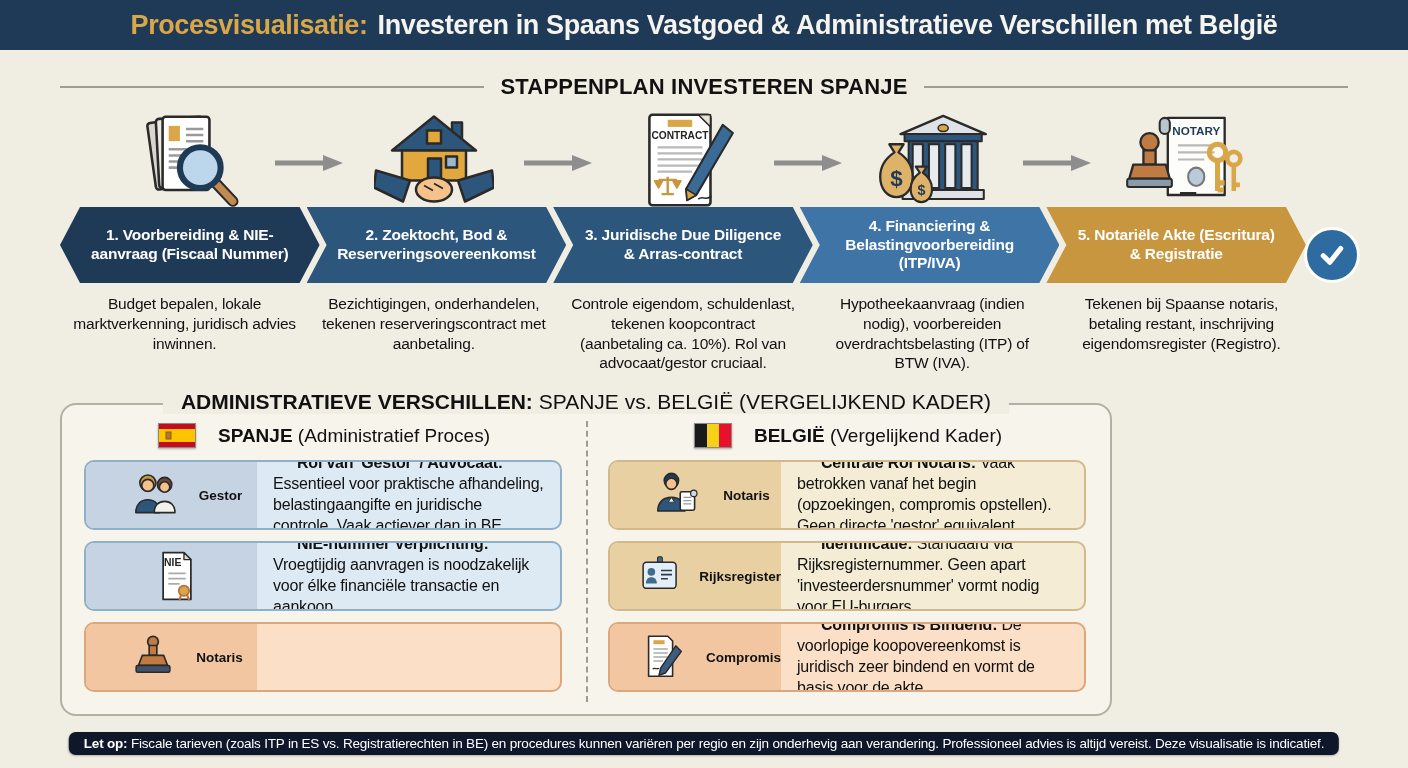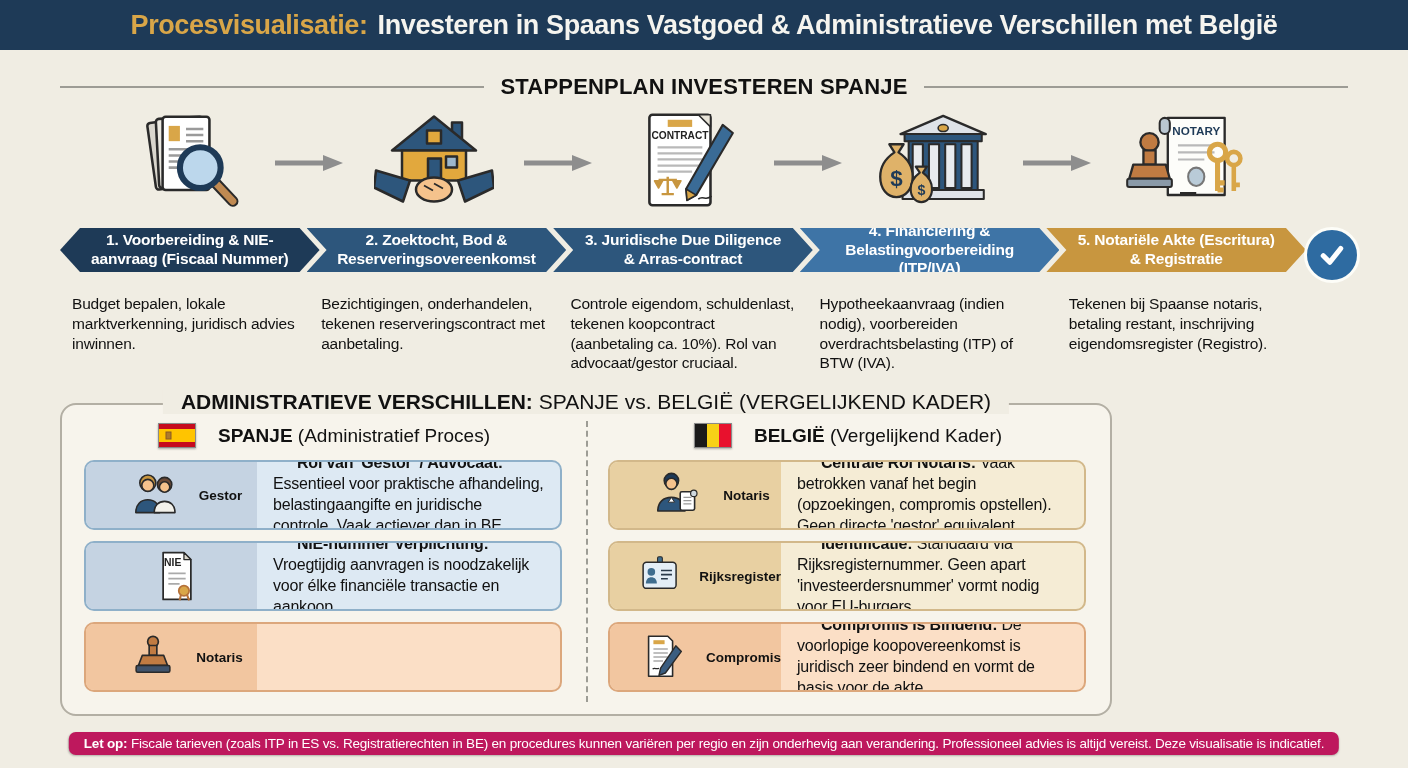--- a/index.html
+++ b/index.html
@@ -19,34 +19,34 @@
 
   
   .icons-row{position:absolute;top:102px;left:60px;width:1246px;height:116px;
              display:grid;grid-template-columns:repeat(5,1fr);}
   .icon-cell{display:flex;align-items:center;justify-content:center;}
   .flow-arrow{position:absolute;top:52px;}
   .fa1{left:calc(20% - 36px);} .fa2{left:calc(40% - 36px);}
   .fa3{left:calc(60% - 36px);} .fa4{left:calc(80% - 36px);}
 
   
-  .banners{position:absolute;top:228px;left:60px;width:1246px;height:44px;display:flex;}
+  .banners{position:absolute;top:207px;left:60px;width:1246px;height:76px;display:flex;}
   .banner{flex:1;display:flex;align-items:center;justify-content:center;padding:0 28px;
           color:#fff;font-weight:bold;font-size:15.5px;line-height:1.22;text-align:center;
           letter-spacing:-0.2px;box-sizing:border-box;}
   .b-first{clip-path:polygon(20px 0,calc(100% - 20px) 0,100% 50%,calc(100% - 20px) 100%,20px 100%,0 50%);}
   .b-rest{clip-path:polygon(0 0,calc(100% - 20px) 0,100% 50%,calc(100% - 20px) 100%,0 100%,20px 50%);
           margin-left:-13px;}
   .c1{background:#1e3a57;} .c2,.c3{background:#2d567c;} .c4{background:#3e74a6;} .c5{background:#c8963f;}
   .check-badge{position:absolute;top:227px;right:48px;width:50px;height:50px;border-radius:50%;
                background:#2e6ba1;border:3px solid #fdfdf8;display:flex;align-items:center;justify-content:center;}
 
   
   .descs{position:absolute;top:294px;left:60px;width:1246px;display:grid;grid-template-columns:repeat(5,1fr);}
-  .desc{padding:0 12px;text-align:left;font-size:15.5px;line-height:1.28;letter-spacing:-0.2px;}
+  .desc{padding:0 12px;text-align:center;font-size:15.5px;line-height:1.28;letter-spacing:-0.2px;}
 
   
   .compare{position:absolute;top:403px;left:60px;width:1052px;height:313px;box-sizing:border-box;
            border:2px solid #b3afa4;border-radius:16px;background:#f7f4ec;}
   .compare-title{position:absolute;top:-15px;left:50%;transform:translateX(-50%);background:#f0ede3;
                  padding:0 18px;white-space:nowrap;font-size:21px;}
   .compare-title .bold{font-weight:800;}
   .divider{position:absolute;left:50%;top:16px;bottom:12px;border-left:2px dashed #9d9c95;}
   .col{position:absolute;top:0;width:50%;height:100%;box-sizing:border-box;}
   .col-left{left:0;} .col-right{left:50%;}
@@ -61,21 +61,21 @@
             justify-content:center;gap:19px;padding-left:29px;}
   .row-label{font-size:13.5px;font-weight:800;}
   .row-body{flex:1;display:flex;align-items:center;padding:4px 16px;font-size:16px;
             line-height:1.3;letter-spacing:-0.2px;}
   .row-body .bold{font-weight:800;margin-left:24px;}
   .t-blue{border-color:#8fb0c9;background:#dde9f3;}  .t-blue .row-icon{background:#c5d3e2;}
   .t-tan{border-color:#d2b88a;background:#f5ecd5;}   .t-tan .row-icon{background:#e8d0a2;}
   .t-peach{border-color:#dca77c;background:#fbdfc6;} .t-peach .row-icon{background:#f2c6a0;}
 
   
-  .footer-bar{position:absolute;top:732px;left:50%;transform:translateX(-50%);background:#be185d;
+  .footer-bar{position:absolute;top:732px;left:50%;transform:translateX(-50%);background:#0f172a;
               border-radius:7px;padding:4px 15px;white-space:nowrap;color:#fff;font-size:13.5px;
               letter-spacing:-0.2px;box-shadow:0 1px 2px rgba(0,0,0,0.25);}
   .footer-bar .bold{font-weight:800;}
 
   svg text{font-family:"Liberation Sans",sans-serif;}
 </style>
 </head>
 <body>
 
 <div id="canvas">

